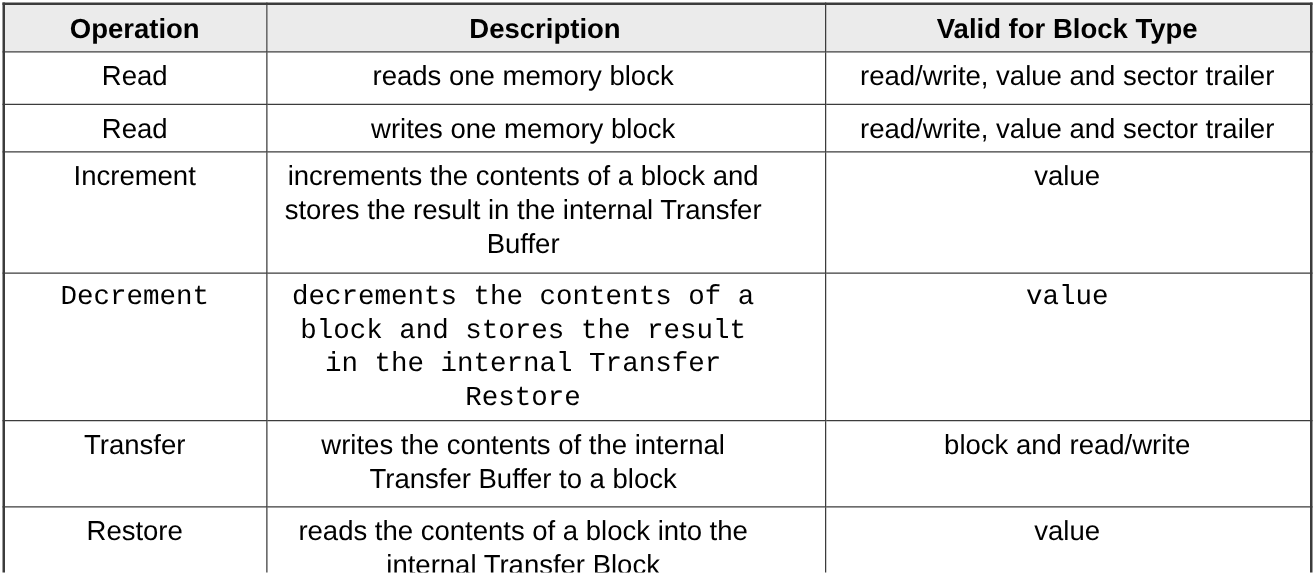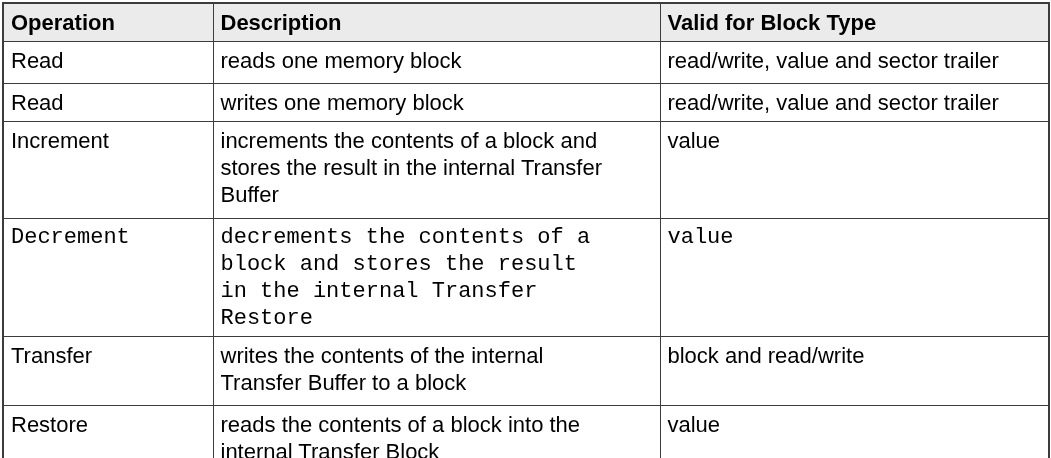--- a/index.html
+++ b/index.html
@@ -21,21 +21,21 @@
     border-collapse:collapse;
     table-layout:fixed;
     border:2px solid var(--border);
   }
   col.col-operation{width:210px;}
   col.col-description{width:447px;}
   col.col-valid{width:389px;}
   th,td{
     border:1px solid var(--border);
     vertical-align:top;
-    text-align:left;
+    text-align:center;
     padding:5px 8px 4px 7px;
     font-size:22px;
     line-height:27px;
     overflow:hidden;
   }
   th{
     background:var(--header-bg);
     font-weight:bold;
   }
   thead tr{height:38px;}

